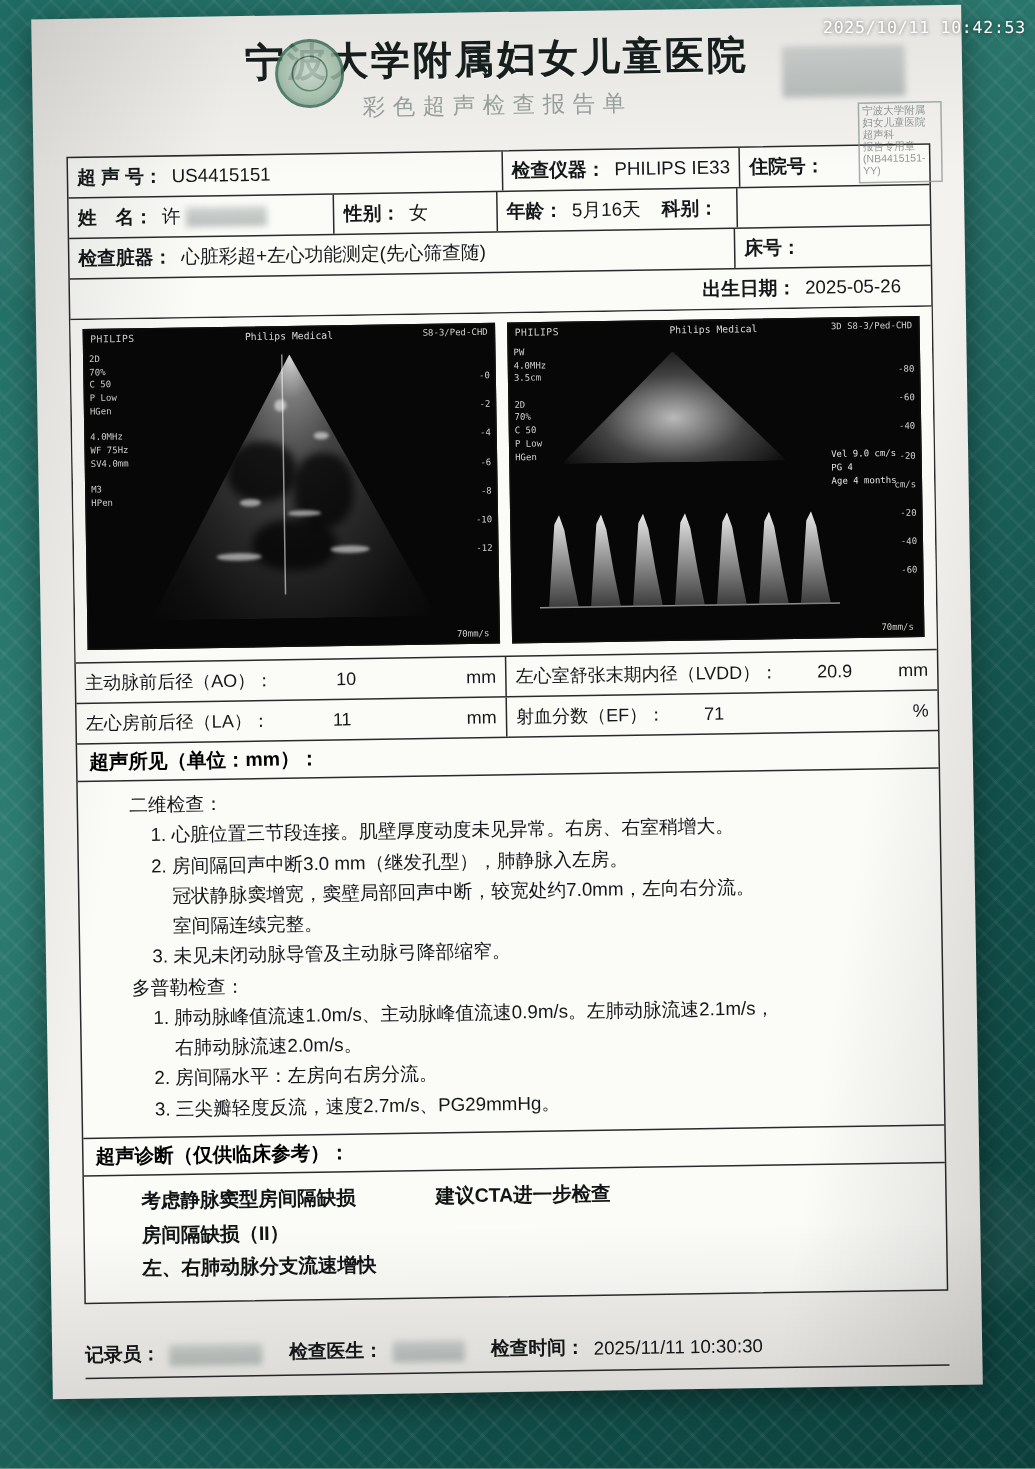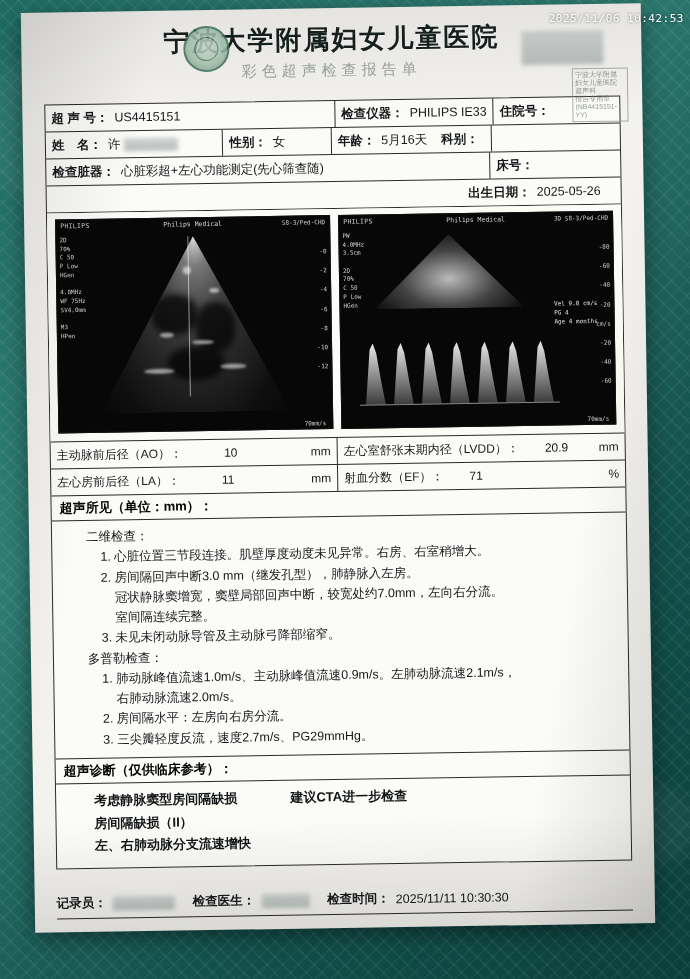--- a/index.html
+++ b/index.html
@@ -313,21 +313,21 @@
 </style>
 </head>
 <body>
 
 <div id="root">
 
   <div class="cloth-blob" style="left:40px;top:620px;width:120px;height:80px;"></div>
   <div class="cloth-blob" style="left:560px;top:780px;width:140px;height:90px;"></div>
   <div class="cloth-blob" style="left:-20px;top:60px;width:110px;height:140px;"></div>
 
-  <div class="timestamp">2025/11/06 10:42:53</div>
+  <div class="timestamp">2025/10/11 10:42:53</div>
 
   <div id="paper">
 
     <div class="hdr">
       <div class="hdr-logo"></div>
       <div class="hdr-title">宁波大学附属妇女儿童医院</div>
       <div class="hdr-sub">彩色超声检查报告单</div>
       <div class="redact hdr-redact"></div>
       <div class="hdr-stamp">宁波大学附属<br>妇女儿童医院<br>超声科<br>报告专用章<br>(NB4415151-YY)</div>
     </div>

